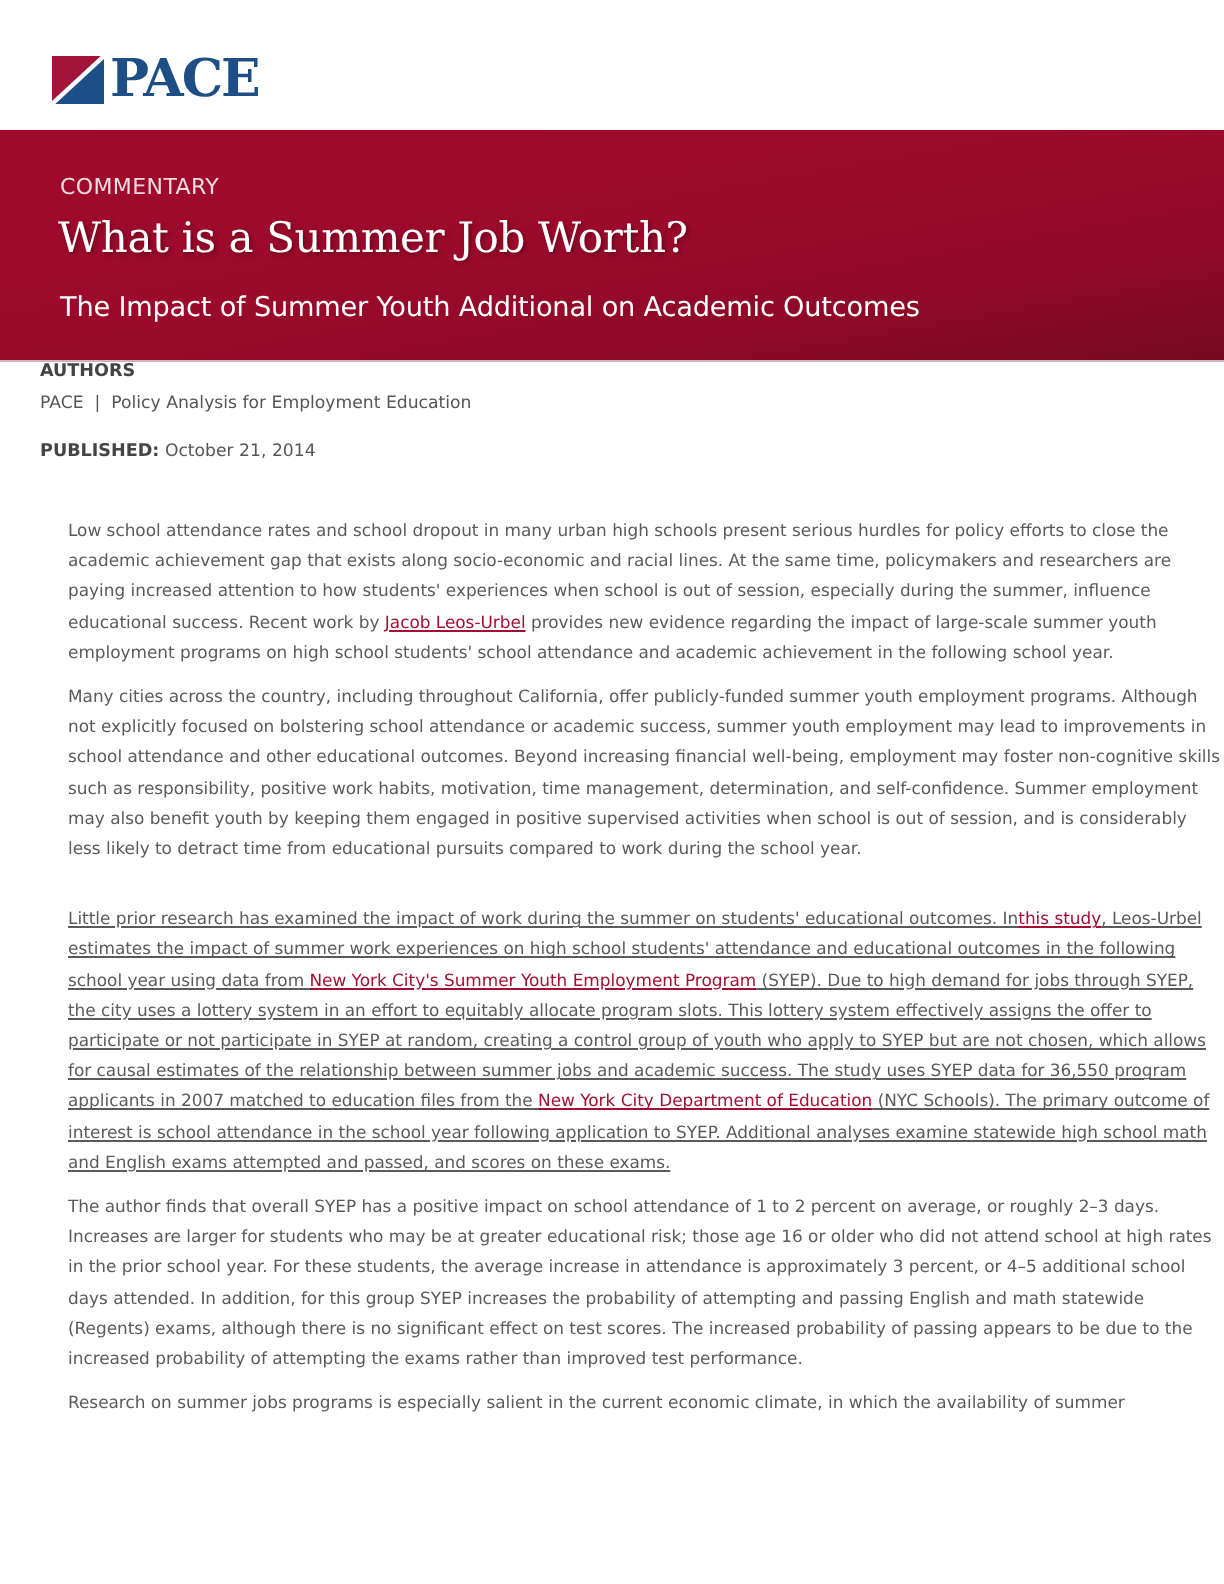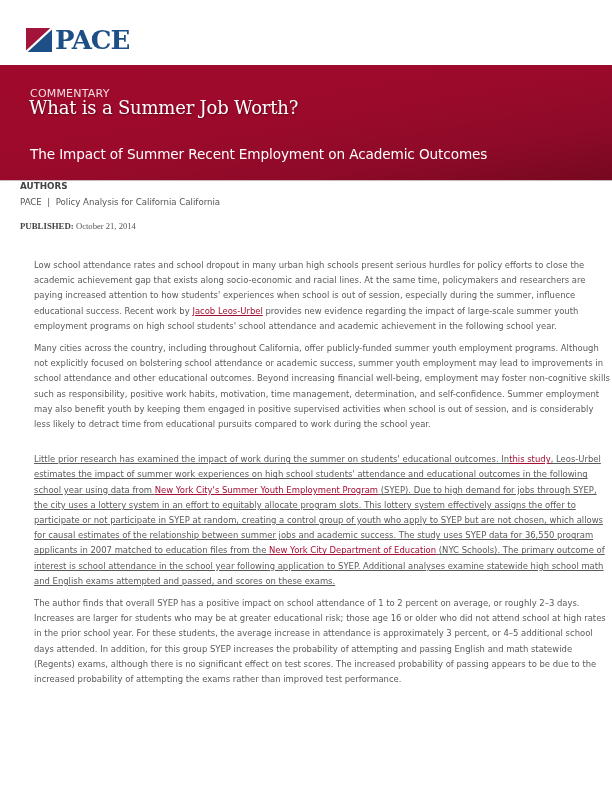--- a/index.html
+++ b/index.html
@@ -15,66 +15,67 @@
   }
   .banner {
     position: absolute; left: 0; top: 65px; width: 612px; height: 115px;
     background: linear-gradient(170deg, #a00a2c 0%, #9c0a2b 45%, #8e0a28 75%, #760820 100%);
     border-bottom: 1px solid #c9b7bb;
   }
   .banner .kicker {
     position: absolute; left: 30px; top: 22px; font-size: 11px; color: #f2dce2; letter-spacing: 0.2px;
   }
   .banner .title {
-    position: absolute; left: 29px; top: 32px; font-family: "DejaVu Serif", serif;
-    font-size: 18px; color: #ffffff; text-shadow: 1px 1px 2px rgba(0,0,0,0.35); white-space: nowrap;
+    position: absolute; left: 29px; top: 42px; font-family: "DejaVu Serif", serif;
+    font-size: 21px; color: #ffffff; text-shadow: 1px 1px 2px rgba(0,0,0,0.35); white-space: nowrap;
     letter-spacing: -0.2px;
   }
   .banner .subtitle {
     position: absolute; left: 30px; top: 81px; font-size: 13.6px; color: #ffffff; white-space: nowrap;
     letter-spacing: -0.1px;
   }
   .meta { position: absolute; left: 20px; top: 181px; font-size: 8.6px; }
   .meta .label { font-weight: bold; color: #444; font-size: 8.8px; }
   .meta .authors-line { margin-top: 6px; color: #555; }
-  .meta .pub { margin-top: 14px; color: #555; font-family: Liberation Serif, serif; }
+  .meta .pub { margin-top: 14px; color: #555; }
   .content { position: absolute; left: 34px; top: 258px; width: 578px; font-size: 8.45px; line-height: 15.2px; color: #5a5a5a; }
   .content p { margin: 0 0 7px 0; }
   .content p.gap { margin-top: 20px; text-decoration: underline; }
   a.link { color: #a40e32; text-decoration: underline; }
 </style>
 </head>
 <body>
 
 <div class="logo">
   <svg width="26" height="24" viewBox="0 0 26 24">
     <polygon points="0,0 26,0 0,24" fill="#a3143a"></polygon>
     <polygon points="26,0 26,24 0,24" fill="#1d4f86"></polygon>
     <line x1="26" y1="0" x2="0" y2="24" stroke="#ffffff" stroke-width="2.2"></line>
   </svg>
   <span class="logo-text">PACE</span>
 </div>
 
 <div class="banner">
   <div class="kicker">COMMENTARY</div>
   <div class="title">What is a Summer Job Worth?</div>
-  <div class="subtitle">The Impact of Summer Recent Employment on Academic Outcomes</div>
+  <div class="subtitle">The Impact of Summer Youth Additional on Academic Outcomes</div>
 </div>
 
 <div class="meta">
   <div class="label">AUTHORS</div>
   <div class="authors-line">
     <span>PACE</span>
     &nbsp;<span>|</span>&nbsp;
-    <span>Policy Analysis for California California</span>
+    <span>Policy Analysis for Employment Education</span>
   </div>
   <div class="pub">
     <span class="label">PUBLISHED:</span>
     <span>October 21, 2014</span>
   </div>
 </div>
 
 <div class="content">
   <p><span>Low school attendance rates and school dropout in many urban high schools present serious hurdles for policy efforts to close the academic achievement gap that exists along socio-economic and racial lines. At the same time, policymakers and researchers are paying increased attention to how students' experiences when school is out of session, especially during the summer, influence educational success. Recent work by </span><a class="link">Jacob Leos-Urbel</a><span> provides new evidence regarding the impact of large-scale summer youth employment programs on high school students' school attendance and academic achievement in the following school year.</span></p>
   <p>Many cities across the country, including throughout California, offer publicly-funded summer youth employment programs. Although not explicitly focused on bolstering school attendance or academic success, summer youth employment may lead to improvements in school attendance and other educational outcomes. Beyond increasing financial well-being, employment may foster non-cognitive skills such as responsibility, positive work habits, motivation, time management, determination, and self-confidence. Summer employment may also benefit youth by keeping them engaged in positive supervised activities when school is out of session, and is considerably less likely to detract time from educational pursuits compared to work during the school year.</p>
   <p class="gap"><span>Little prior research has examined the impact of work during the summer on students' educational outcomes. In</span><a class="link">this study</a><span>, Leos-Urbel estimates the impact of summer work experiences on high school students' attendance and educational outcomes in the following school year using data from </span><a class="link">New York City's Summer Youth Employment Program</a><span> (SYEP). Due to high demand for jobs through SYEP, the city uses a lottery system in an effort to equitably allocate program slots. This lottery system effectively assigns the offer to participate or not participate in SYEP at random, creating a control group of youth who apply to SYEP but are not chosen, which allows for causal estimates of the relationship between summer jobs and academic success. The study uses SYEP data for 36,550 program applicants in 2007 matched to education files from the </span><a class="link">New York City Department of Education</a><span> (NYC Schools). The primary outcome of interest is school attendance in the school year following application to SYEP. Additional analyses examine statewide high school math and English exams attempted and passed, and scores on these exams.</span></p>
   <p>The author finds that overall SYEP has a positive impact on school attendance of 1 to 2 percent on average, or roughly 2–3 days.  Increases are larger for students who may be at greater educational risk; those age 16 or older who did not attend school at high rates in the prior school year. For these students, the average increase in attendance is approximately 3 percent, or 4–5 additional school days attended. In addition, for this group SYEP increases the probability of attempting and passing English and math statewide (Regents) exams, although there is no significant effect on test scores. The increased probability of passing appears to be due to the increased probability of attempting the exams rather than improved test performance.</p>
+  <p>Research on summer jobs programs is especially salient in the current economic climate, in which the availability of summer</p>
 </div>
 
 </body></html>

